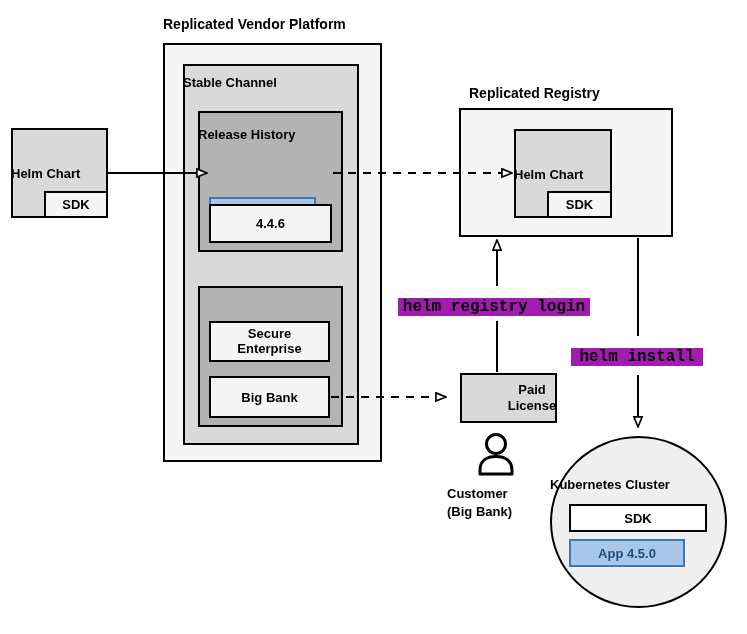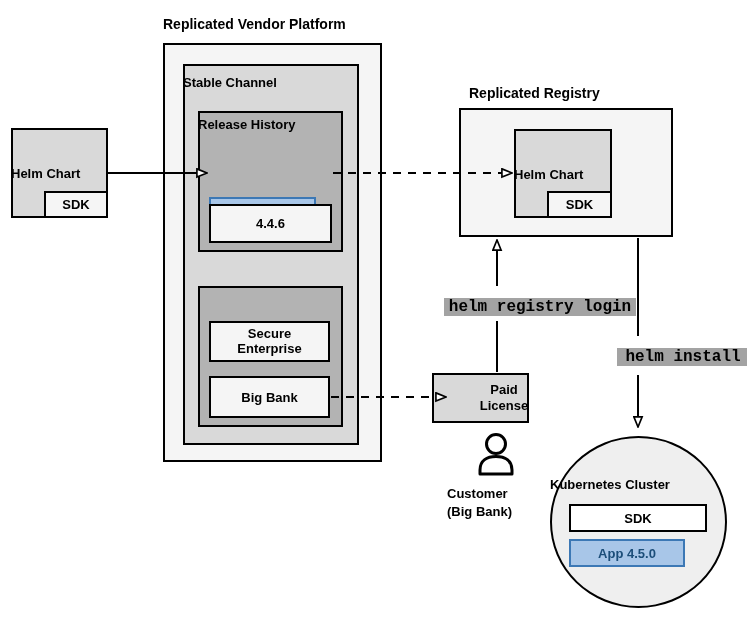--- a/index.html
+++ b/index.html
@@ -20,48 +20,48 @@
     background:var(--highlight-fill,#A8C6E8);
     border-color:var(--highlight-border,#3C78B5);
     color:var(--highlight-text,#1C4E79);
   }
 
   #platform-title  { left:163px; top:16px;  width:219px; font-size:14px; }
   #platform-box    { left:163px; top:43px;  width:219px; height:419px; }
   #stable-box      { left:183px; top:64px;  width:176px; height:381px; }
   #stable-label    { left:183px; top:75px;  width:176px; }
   #history-box     { left:198px; top:111px; width:145px; height:141px; }
-  #history-label   { left:198px; top:117px; width:145px; }
+  #history-label   { left:198px; top:127px; width:145px; }
   #v450-box        { left:209px; top:153px; width:107px; height:41px; font-size:13px;margin-top:44px; }
   #v446-box        { left:209px; top:204px; width:123px; height:39px; font-size:13px; }
   #customers-box   { left:198px; top:286px; width:145px; height:141px; }
   #customers-label { left:198px; top:292px; width:145px; }
   #secure-box      { left:209px; top:321px; width:121px; height:41px; font-size:13px; }
   #secure-box span { display:block; width:82px; line-height:1.15; }
   #bigbank-box     { left:209px; top:376px; width:121px; height:42px; font-size:13px; }
 
   #helmleft-box    { left:11px;  top:128px; width:97px;  height:90px; }
   #helmleft-label  { left:11px;  top:166px; width:97px; }
   #sdkleft-box     { left:44px;  top:191px; width:64px;  height:27px; font-size:13px; }
 
   #registry-title  { left:469px; top:85px;  width:214px; font-size:14px; }
   #registry-box    { left:459px; top:108px; width:214px; height:129px; }
   #reghelm-box     { left:514px; top:129px; width:98px;  height:89px; }
   #reghelm-label   { left:514px; top:167px; width:98px; }
   #regsdk-box      { left:547px; top:191px; width:65px;  height:27px; font-size:13px; }
 
-  #paid-box        { left:432px; top:373px; width:97px;  height:50px; font-size:13px;padding-left:47px; }
+  #paid-box        { left:460px; top:373px; width:97px;  height:50px; font-size:13px;padding-left:47px; }
   #paid-box span   { display:block; width:60px; line-height:1.25; }
 
   #customer-label  { left:447px; top:485px; width:100px; line-height:1.35; }
 
   .cmd {
     position:absolute; text-align:center;
     font-family:"Liberation Mono","DejaVu Sans Mono",monospace;
-    font-weight:bold; font-size:16px; color:#000; background:#a3a3a3;margin-left:46px;
+    font-weight:bold; font-size:16px; color:#000; background:#a21caf;
   }
   #cmd-login   { left:398px; top:298px; width:192px; }
   #cmd-install { left:571px; top:348px; width:132px; }
 
   #k8s-circle  { left:550px; top:436px; width:177px; height:172px; border-radius:50%;
                  background:var(--circle-fill,#EFEFEF); }
   #k8s-label   { left:550px; top:477px; width:177px; }
   #k8ssdk-box  { left:569px; top:504px; width:138px; height:28px; background:#ffffff; font-size:13px; }
   #k8sapp-box  { left:569px; top:539px; width:116px; height:28px; font-size:13px; }
 

